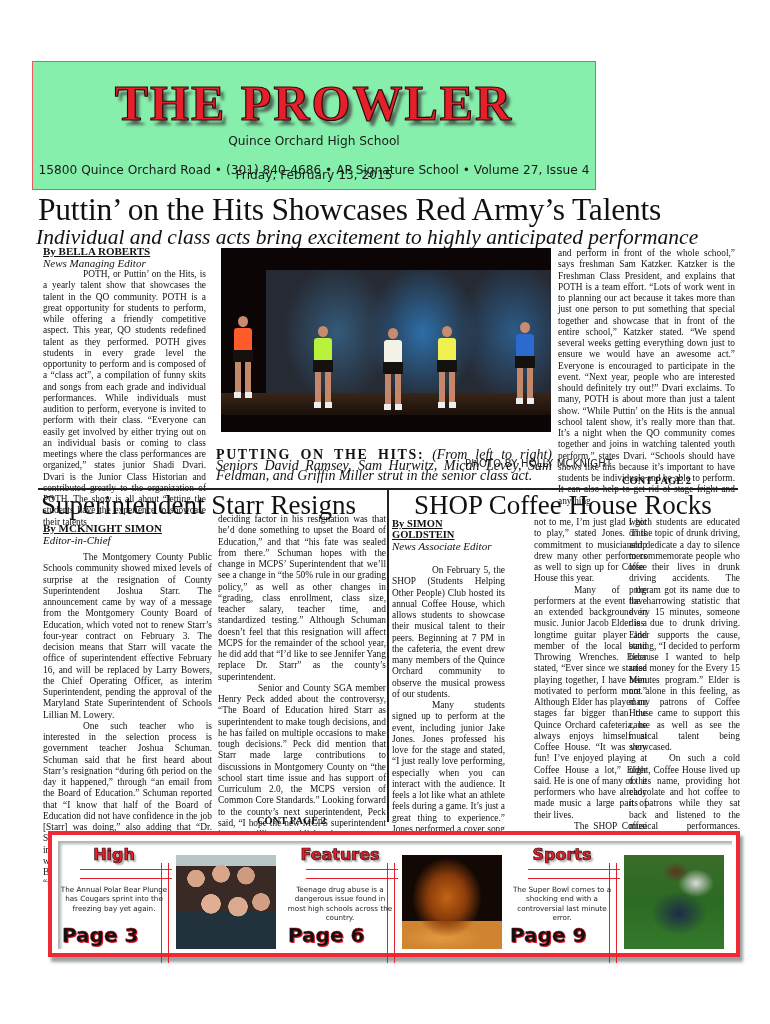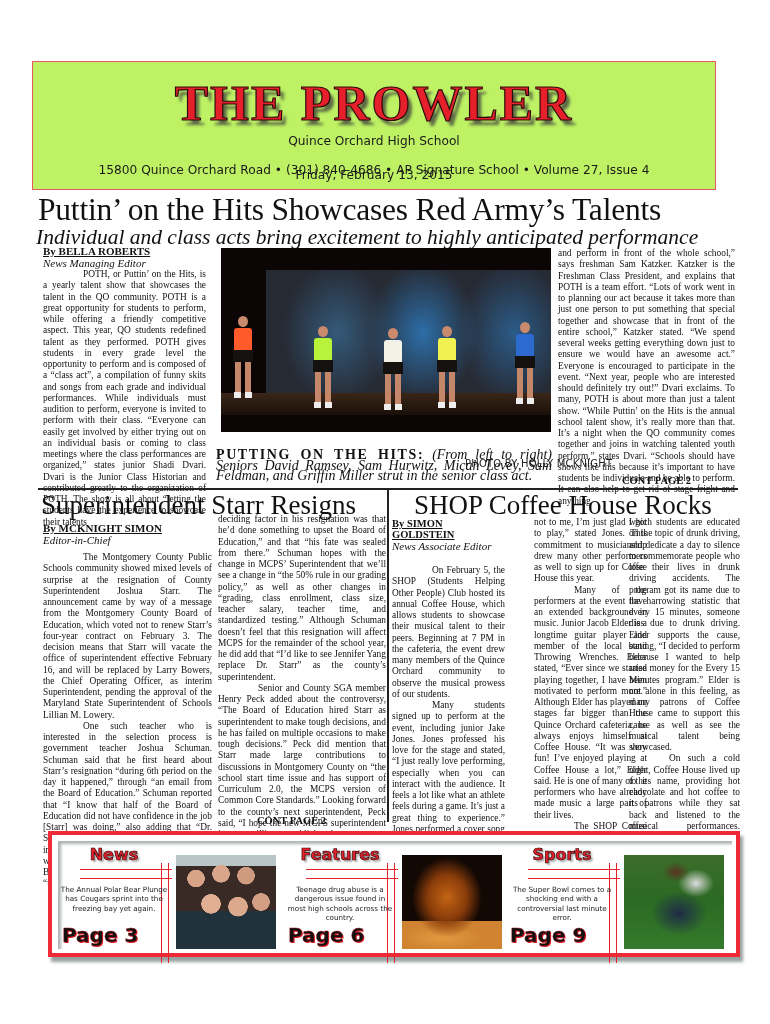--- a/index.html
+++ b/index.html
@@ -1,21 +1,21 @@
 <!DOCTYPE html>
 <html><head>
 <meta charset="utf-8">
 <style>
   * { box-sizing: border-box; margin: 0; padding: 0; }
   html, body { width: 770px; height: 1024px; background: #ffffff; overflow: hidden; }
   body { position: relative; font-family: "Liberation Serif", serif; color: #111; }
 
   .masthead {
-    position: absolute; left: 32px; top: 61px; width: 684px; height: 129px;
-    border: 1.5px solid #e8595f; background: #bef264;
+    position: absolute; left: 32px; top: 61px; width: 564px; height: 129px;
+    border: 1.5px solid #e8595f; background: #86efac;
   }
   .title {
     position: absolute; left: 0; right: 0; top: 12px; text-align: center;
     font-family: "Liberation Serif", serif; font-weight: bold;
     font-size: 50px; letter-spacing: 2px; color: #e5202a;
     -webkit-text-stroke: 1.2px #2a0a0a;
     text-shadow: 4px 5px 3px rgba(60,60,60,0.75);
   }
   .mast-line {
     position: absolute; left: 0; right: 0; text-align: center;
@@ -267,21 +267,21 @@
 <div class="c-col3">
   <p class="body-text">which students are educated on the topic of drunk driving, and dedicate a day to silence to commemorate people who lose their lives in drunk driving accidents. The program got its name due to the harrowing statistic that every 15 minutes, someone dies due to drunk driving. Elder supports the cause, stating, “I decided to perform because I wanted to help raise money for the Every 15 Minutes program.” Elder is not alone in this feeling, as many patrons of Coffee House came to support this cause as well as see the musical talent being showcased.</p>
   <p class="body-text indent">On such a cold night, Coffee House lived up to its name, providing hot chocolate and hot coffee to its patrons while they sat back and listened to the musical performances. Combining musicianship and charity, it is no surprise Coffee House drew a crowd to the audience.</p>
 </div>
 
 <div class="promo">
   <div class="promo-frame">
     <div class="promo-inner"></div>
 
     <div class="promo-item" style="left:6px;">
-      <div class="promo-label">News</div>
+      <div class="promo-label">High</div>
       <div class="promo-lines"></div>
       <div class="promo-vlines"></div>
       <div class="promo-desc">The Annual Polar Bear Plunge has Cougars sprint into the freezing bay yet again.</div>
       <div class="promo-page">Page 3</div>
       <div class="promo-photo ph-news"></div>
     </div>
 
     <div class="promo-item" style="left:232px;">
       <div class="promo-label">Features</div>
       <div class="promo-lines"></div>

